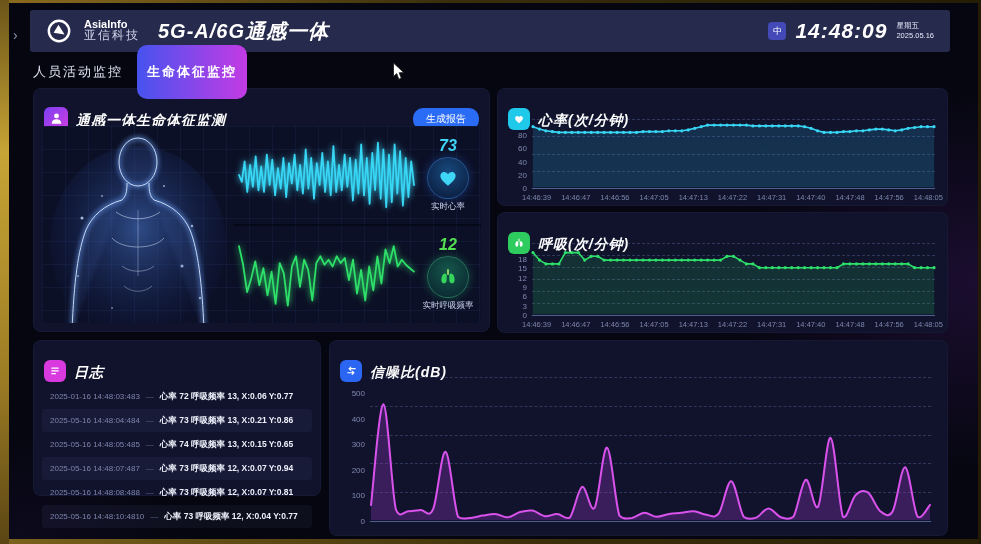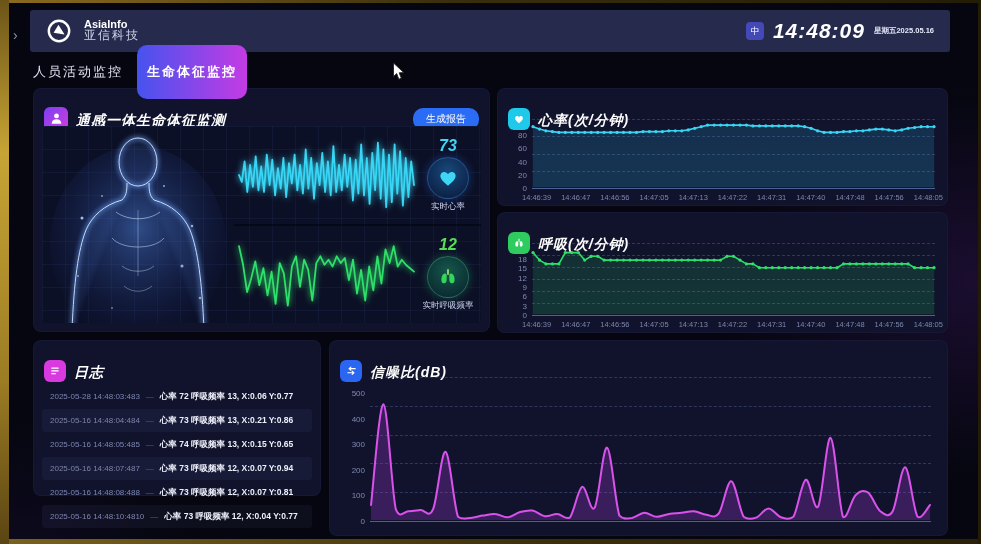--- a/index.html
+++ b/index.html
@@ -24,21 +24,21 @@
     border-radius:3px;display:flex;align-items:center;padding:0 16px;box-sizing:border-box;gap:10px;}
   .logo{display:flex;align-items:center;gap:12px;}
   .logo-text{display:flex;flex-direction:column;line-height:1.1;}
   .logo-en{font-size:11px;font-weight:700;color:#fff;}
   .logo-cn{font-size:12px;color:#cfd3ea;letter-spacing:2px;font-family:Liberation Mono, monospace;}
   .app-title{font-size:20px;font-weight:700;font-style:italic;color:#fff;letter-spacing:1px;margin-left:8px;}
   .clock{margin-left:auto;display:flex;align-items:center;gap:9px;}
   .lang-icon{width:18px;height:18px;border-radius:4px;background:#434ab8;color:#fff;font-size:9px;
     display:flex;align-items:center;justify-content:center;cursor:pointer;}
   .time{font-size:21px;font-weight:700;font-style:italic;letter-spacing:1px;color:#fff;}
-  .datebox{display:flex;flex-direction:row;font-size:7.5px;font-weight:700;color:#e6e9fa;line-height:1.3;}
+  .datebox{display:flex;flex-direction:column;font-size:7.5px;font-weight:400;color:#e6e9fa;line-height:1.3;}
 
   
   .tabs{position:absolute;left:33px;top:60px;height:24px;display:flex;align-items:center;gap:14px;z-index:4;}
   .tab{font-size:13px;color:#dfe3f2;letter-spacing:2px;cursor:pointer;}
   .tab.active{background:linear-gradient(90deg,#4653ef,#c43be4);border-radius:10px;padding:18px 10px;
     font-weight:700;color:#fff;}
 
   
   .panel{position:absolute;background:#10132b;border:1px solid rgba(120,140,220,0.06);
     border-radius:8px;box-sizing:border-box;}
@@ -116,20 +116,21 @@
     <div class="logo">
       <svg width="26" height="26" viewBox="0 0 26 26">
         <circle cx="13" cy="13" r="10.2" fill="none" stroke="#fff" stroke-width="2.4"></circle>
         <path d="M12.5,6.8 L18.6,16.6 L7.6,14.8 Z" fill="#fff"></path>
       </svg>
       <div class="logo-text">
         <span class="logo-en">AsiaInfo</span>
         <span class="logo-cn">亚信科技</span>
       </div>
     </div>
+    <div class="app-title">5G-A/6G通感一体</div>
     <div class="clock">
       <span class="lang-icon">中</span>
       <span class="time">14:48:09</span>
       <span class="datebox">
         <span>星期五</span>
         <span>2025.05.16</span>
       </span>
     </div>
   </header>
 
@@ -458,21 +459,21 @@
         <svg width="12" height="12" viewBox="0 0 14 14">
           <rect x="2.6" y="3" width="8.8" height="1.5" rx="0.75" fill="#fff"></rect>
           <rect x="2.6" y="6.2" width="8.8" height="1.5" rx="0.75" fill="#fff"></rect>
           <rect x="2.6" y="9.4" width="5.6" height="1.5" rx="0.75" fill="#fff"></rect>
         </svg>
       </span>
       <h2 class="p-title">日志</h2>
     </div>
     <div class="log-list">
         <div class="log-row">
-          <span class="log-ts">2025-05-28 14:48:03:483</span>
+          <span class="log-ts">2025-01-16 14:48:03:483</span>
           <span class="log-dash">—</span>
           <span class="log-msg">心率 72 呼吸频率 13, X:0.06 Y:0.77</span>
         </div>
         <div class="log-row">
           <span class="log-ts">2025-05-16 14:48:04:484</span>
           <span class="log-dash">—</span>
           <span class="log-msg">心率 73 呼吸频率 13, X:0.21 Y:0.86</span>
         </div>
         <div class="log-row">
           <span class="log-ts">2025-05-16 14:48:05:485</span>

